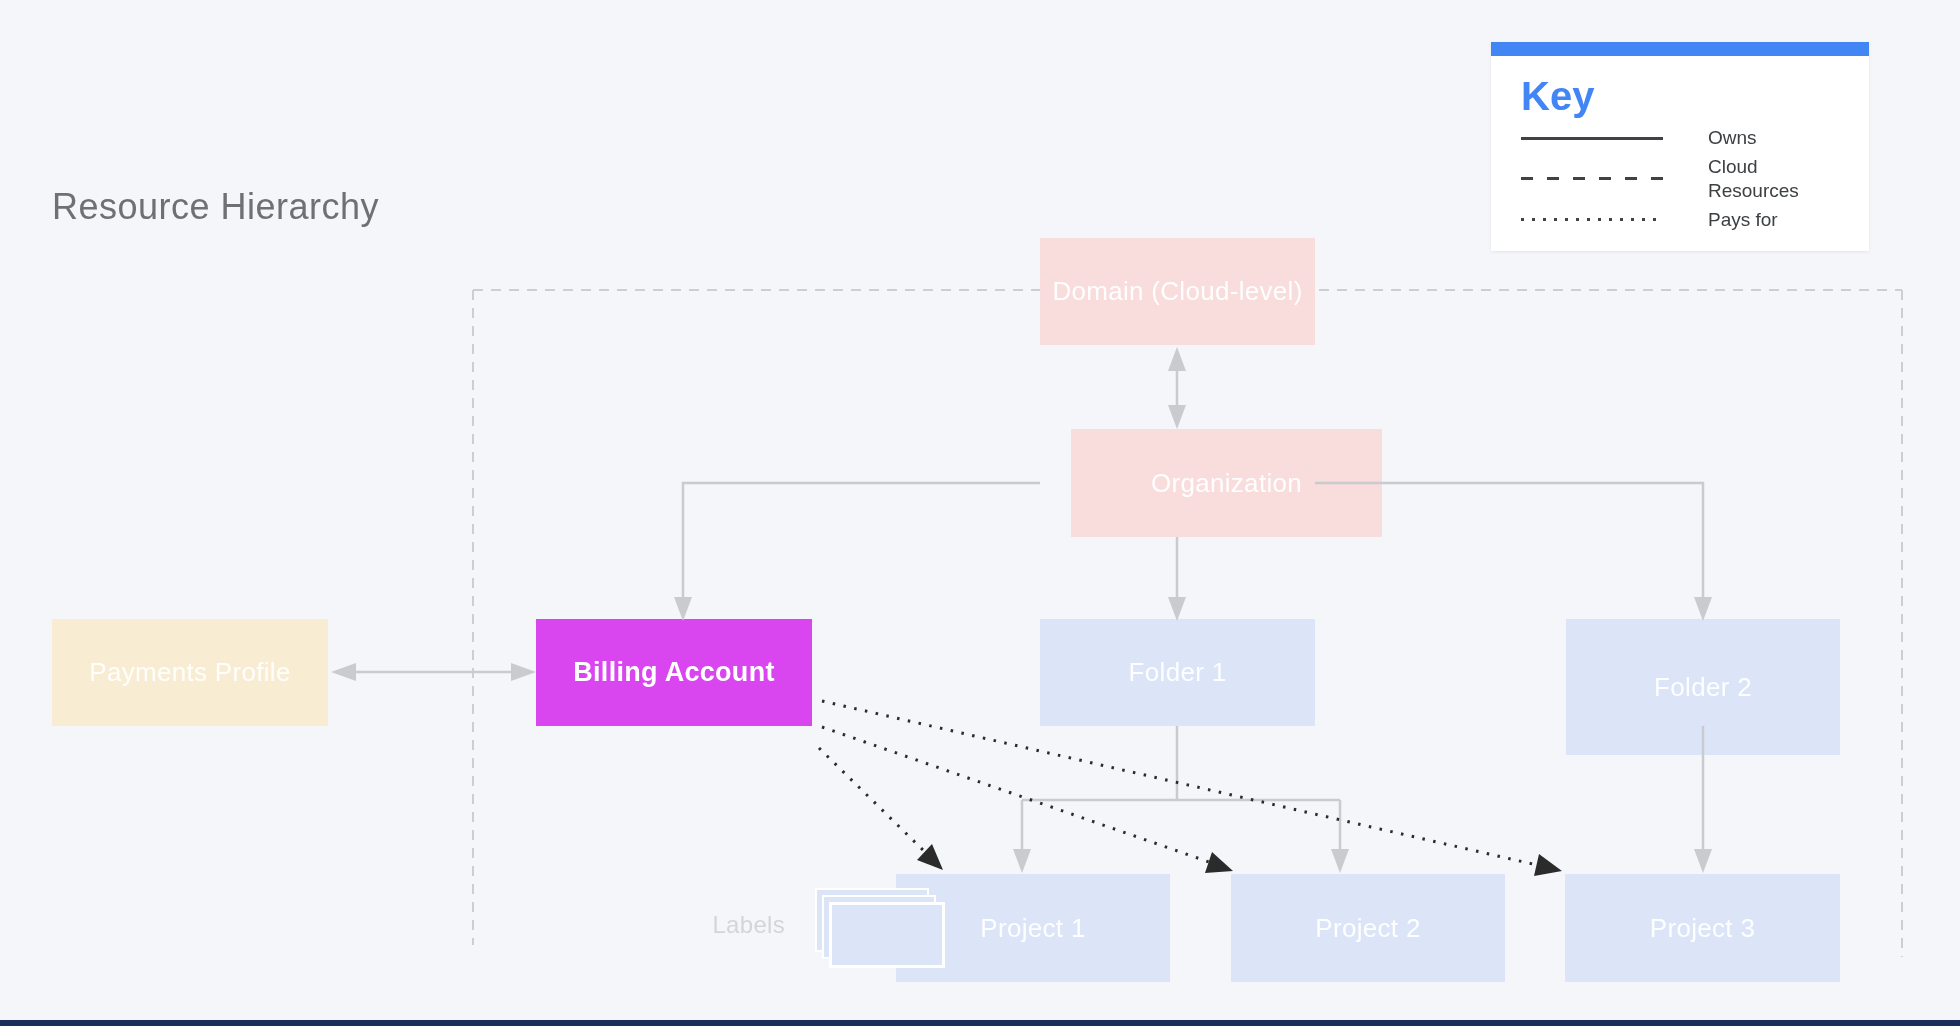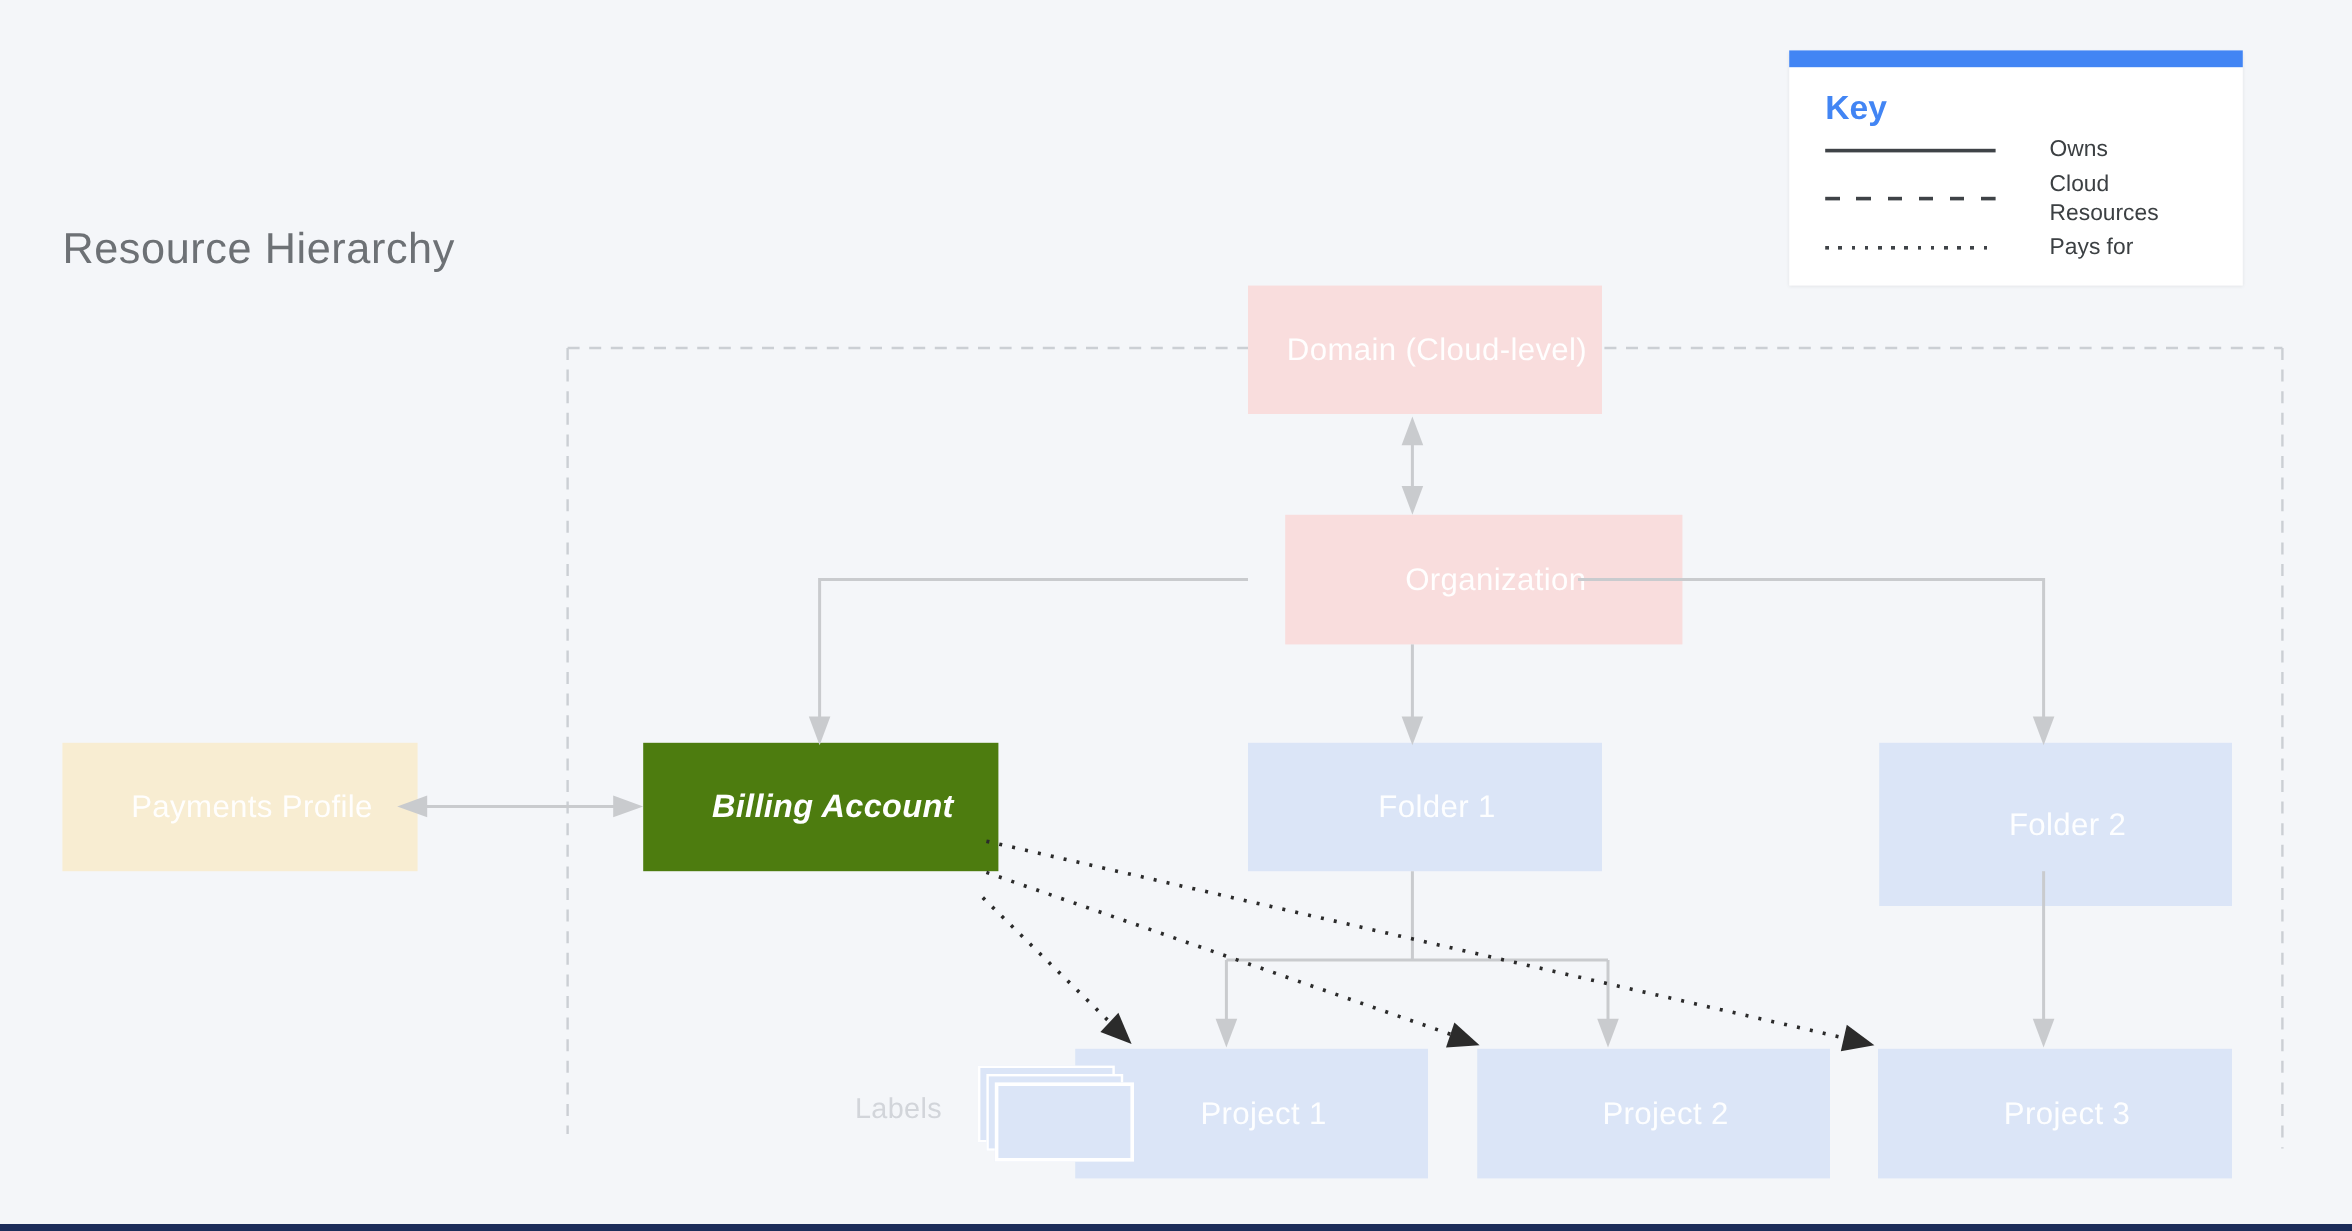--- a/index.html
+++ b/index.html
@@ -3,34 +3,34 @@
 <meta charset="utf-8">
 <style>
   html,body{margin:0;padding:0;background:#f4f6f9;}
   .canvas{
     position:relative;width:1960px;height:1026px;overflow:hidden;
     background:#f4f6f9;font-family:"Liberation Sans",sans-serif;
   }
   svg.layer{position:absolute;left:0;top:0;pointer-events:none;}
   .bg-layer{z-index:1;}
   .node{position:absolute;display:flex;align-items:center;justify-content:center;
-    z-index:2;color:rgba(255,255,255,0.95);font-size:26px;letter-spacing:.3px;padding-left:20px;}
+    z-index:2;color:rgba(255,255,255,0.95);font-size:26px;letter-spacing:.3px;}
   .node.pink{background:#f9dddd;}
   .node.blue{background:#dbe5f7;}
   .node.cream{background:#f8edd2;}
-  .node.green{background:#4d7c0f;font-weight:bold;font-size:27px;color:#ffffff;font-style:italic;}
+  .node.green{background:#d946ef;font-weight:bold;font-size:27px;color:#ffffff;}
   .fg-layer{z-index:4;}
   .page-title{position:absolute;left:52px;top:186px;z-index:5;
     font-size:36px;color:#6d7175;letter-spacing:.5px;}
   
   .key-box{position:absolute;left:1491px;top:42px;width:378px;z-index:5;
     background:#ffffff;box-shadow:0 1px 3px rgba(0,0,0,0.08);}
   .key-accent{height:14px;background:#4285f4;}
   .key-body{padding:14px 18px 14px 30px;}
-  .key-heading{color:#4285f4;font-size:28px;font-weight:bold;margin:4px 0 2px 0;}
+  .key-heading{color:#4285f4;font-size:40px;font-weight:bold;margin:4px 0 2px 0;}
   .key-row{display:flex;align-items:center;min-height:34px;}
   .key-sample{width:142px;height:3px;flex:0 0 142px;}
   .key-sample.solid{background:#3f4347;}
   .key-sample.dotted{background:repeating-linear-gradient(90deg,#3f4347 0 3px,transparent 3px 11px);}
   .key-sample.dashed{background:repeating-linear-gradient(90deg,#3f4347 0 12px,transparent 12px 26px);}
   .key-label{margin-left:45px;font-size:19px;font-weight:normal;color:#3c4043;line-height:1.25;width:120px;}
   
   .labels-caption{position:absolute;left:660px;top:911px;width:125px;text-align:right;
     z-index:3;font-size:24px;color:#d2d5da;letter-spacing:.3px;}
   .labels-icon{position:absolute;left:815px;top:888px;width:132px;height:80px;z-index:3;}

